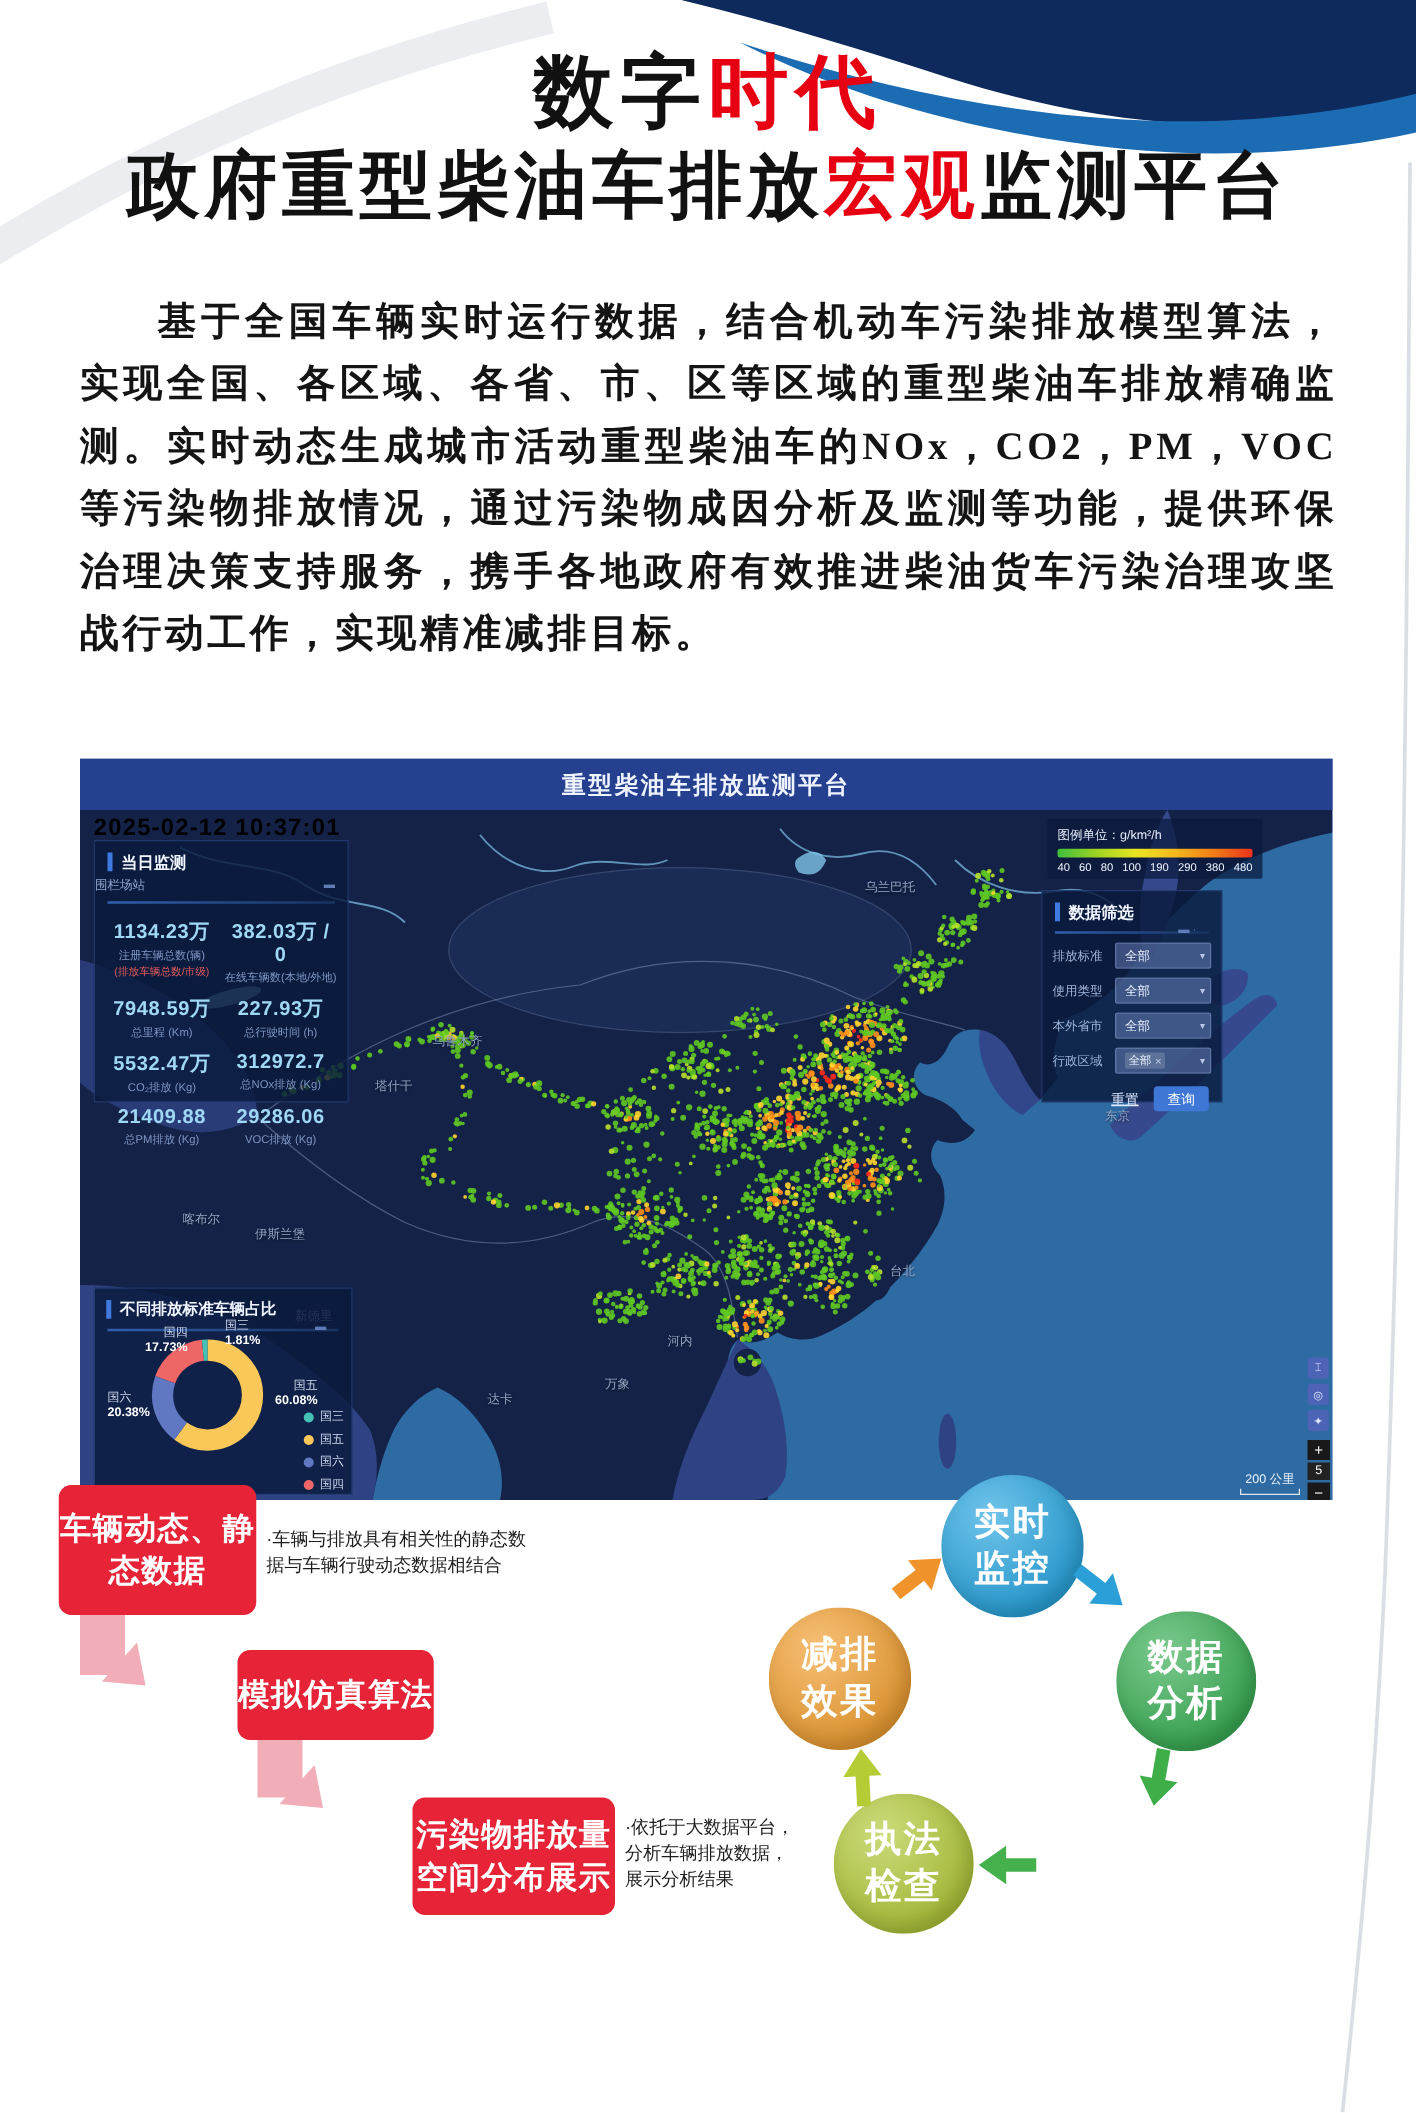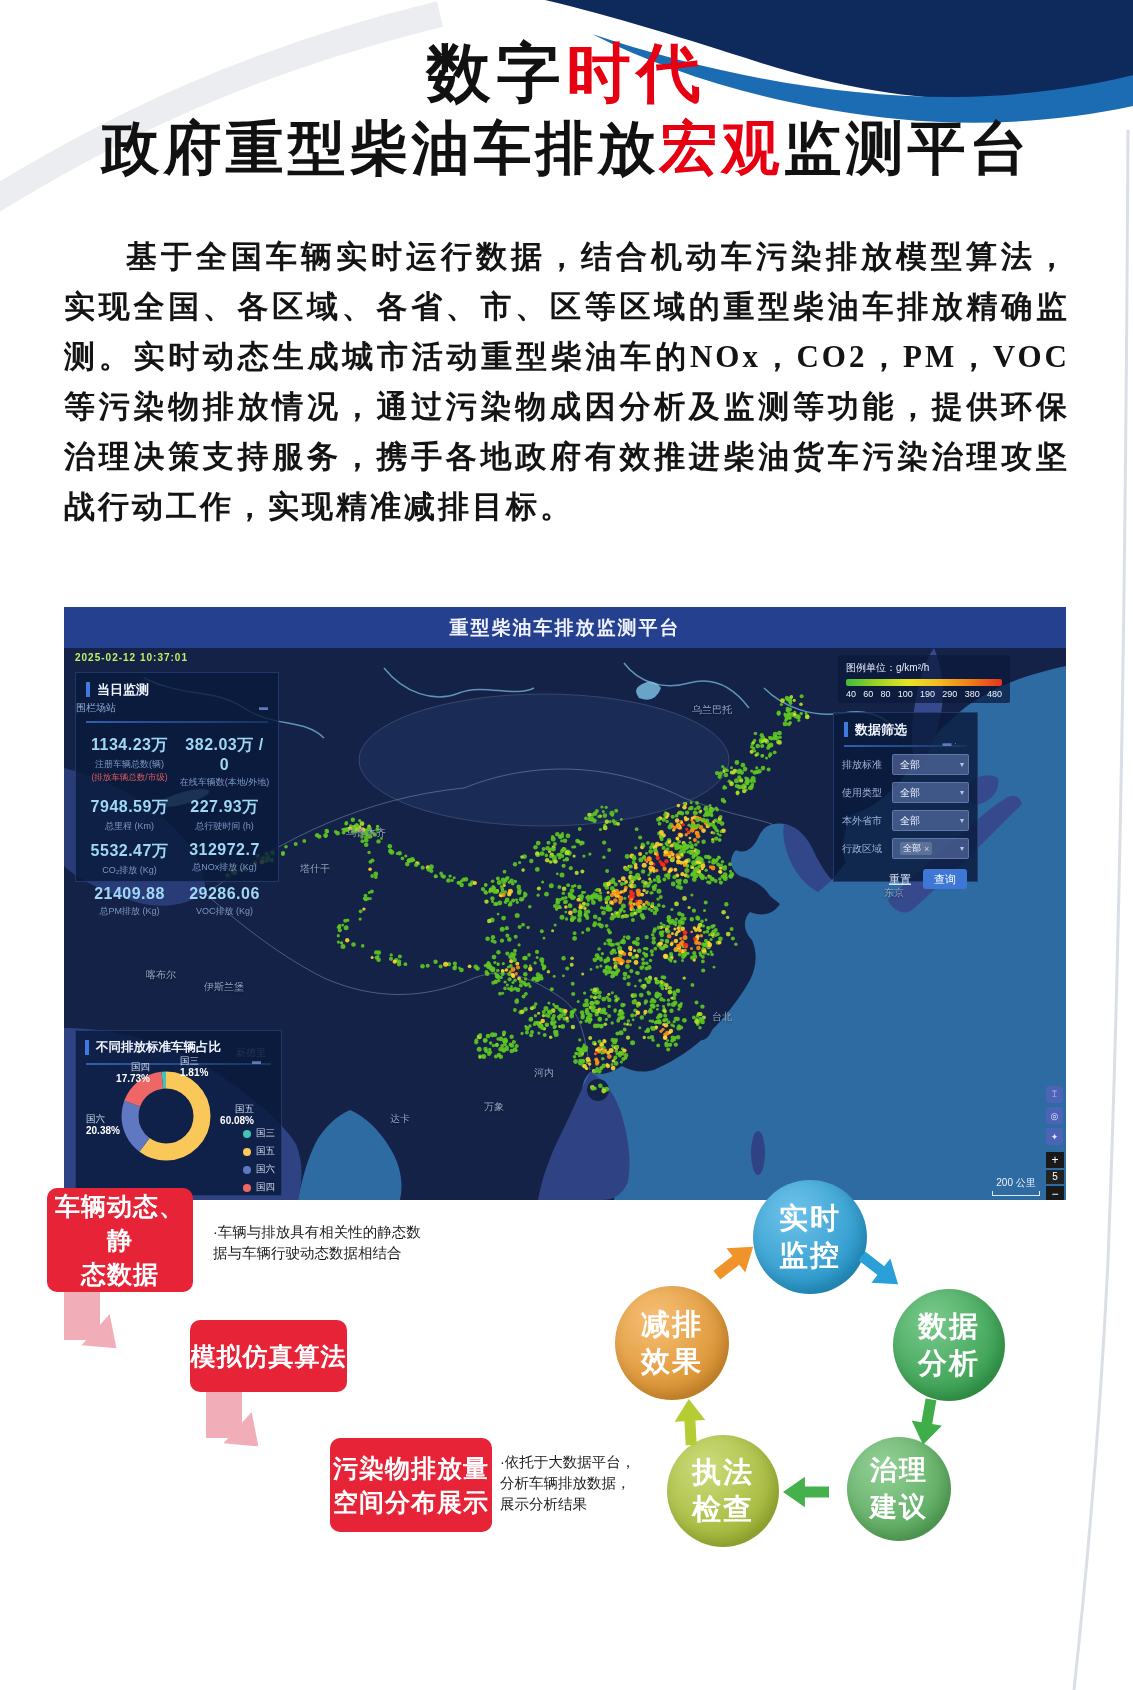--- a/index.html
+++ b/index.html
@@ -21,21 +21,21 @@
 
   
   .dash{position:absolute;left:64px;top:607px;width:1002px;height:593px;background:#2e6ba3;}
   .dash-header{position:absolute;left:0;top:0;width:1002px;height:41px;background:var(--map-header);
                color:#eef3ff;font-size:19px;font-weight:bold;letter-spacing:2px;
                display:flex;align-items:center;justify-content:center;}
   .map{position:absolute;left:0;top:41px;width:1002px;height:552px;overflow:hidden;}
   .geo{position:absolute;left:0;top:0;width:1002px;height:552px;}
   #map-labels{position:absolute;left:0;top:0;width:1002px;height:552px;}
   #map-labels span{position:absolute;font-size:10px;color:#93a5c6;text-shadow:0 1px 2px rgba(0,0,0,.5);white-space:nowrap;}
-  .timestamp{position:absolute;left:11px;top:4px;font-size:10px;font-weight:bold;color:#bef264;letter-spacing:1px;}
+  .timestamp{position:absolute;left:11px;top:4px;font-size:19px;font-weight:bold;color:#000000;letter-spacing:1px;}
 
   .panel{position:absolute;background:rgba(10,26,60,.82);border:1px solid rgba(70,110,190,.35);box-sizing:border-box;}
   .p-title{font-size:13px;font-weight:bold;color:#f0f5ff;border-left:4px solid #3f7ae0;padding-left:7px;line-height:15px;}
   .p-divider{height:2px;background:linear-gradient(90deg,#2f5fae,#17335f);margin:6px 10px 4px 10px;position:relative;}
   .collapse{position:absolute;right:10px;top:-7px;font-size:9px;color:#5f7bb6;cursor:default;}
 
   .today{left:11px;top:24px;width:204px;height:210px;padding:9px 0 0 0;}
   .today .p-title{margin-left:10px;}
   .today-sub{display:flex;justify-content:flex-start;font-size:10px;color:#8ea6cf;margin-top:4px;position:relative;}
   .stats{display:flex;flex-wrap:wrap;padding:2px 6px;justify-content:center;}
@@ -2348,43 +2348,41 @@
         <div class="zlvl">5</div>
         <div class="zbtn">−</div>
       </div>
       <div class="scale">
         <div class="st">200 公里</div>
         <div class="sb"></div>
       </div>
     </div>
   </div>
 
-  <div class="rbox" style="left:47px;top:1188px;width:146px;height:104px;">车辆动态、静
+  <div class="rbox" style="left:47px;top:1188px;width:158px;height:104px;">车辆动态、静
 态数据</div>
   <div class="note" style="left:213px;top:1222px;">·车辆与排放具有相关性的静态数
 据与车辆行驶动态数据相结合</div>
   <div class="pstem" style="left:64px;top:1292px;width:36px;height:48px;"></div>
   <div class="phead" style="left:92px;top:1318px;transform:rotate(42deg);"></div>
 
   <div class="rbox" style="left:190px;top:1320px;width:157px;height:72px;">模拟仿真算法</div>
   <div class="pstem" style="left:206px;top:1392px;width:36px;height:46px;"></div>
   <div class="phead" style="left:234px;top:1416px;transform:rotate(42deg);"></div>
 
   <div class="rbox" style="left:330px;top:1438px;width:162px;height:94px;">污染物排放量
 空间分布展示</div>
   <div class="note" style="left:500px;top:1452px;">·依托于大数据平台，
 分析车辆排放数据，
 展示分析结果</div>
 
   <div class="cyc" id="cyc0" style="left: 753px; top: 1180px; width: 114px; height: 114px; background-color: rgb(43, 167, 224);">实时
 监控</div>
   <div class="cyc" id="cyc1" style="left: 893px; top: 1289px; width: 112px; height: 112px; background-color: rgb(60, 176, 87);">数据
 分析</div>
-  <div class="cyc" id="cyc2" style="left: 847px; top: 1437px; width: 104px; height: 104px; font-size: 27px; background-color: rgb(98, 187, 102);">治理
-建议</div>
   <div class="cyc" id="cyc3" style="left: 667px; top: 1435px; width: 112px; height: 112px; background-color: rgb(180, 202, 60);">执法
 检查</div>
   <div class="cyc" id="cyc4" style="left: 615px; top: 1286px; width: 114px; height: 114px; background-color: rgb(242, 161, 52);">减排
 效果</div>
 
   <svg class="cyc-arrow" style="left:712px;top:1242px;transform:rotate(-38deg);" viewBox="0 0 42 34">
       <path d="M0,12 L22,12 L22,3 L42,17 L22,31 L22,22 L0,22 Z" fill="#f0932a"></path>
     </svg>
   <svg class="cyc-arrow" style="left:857px;top:1251px;transform:rotate(38deg);" viewBox="0 0 42 34">
       <path d="M0,12 L22,12 L22,3 L42,17 L22,31 L22,22 L0,22 Z" fill="#2b9fd8"></path>

